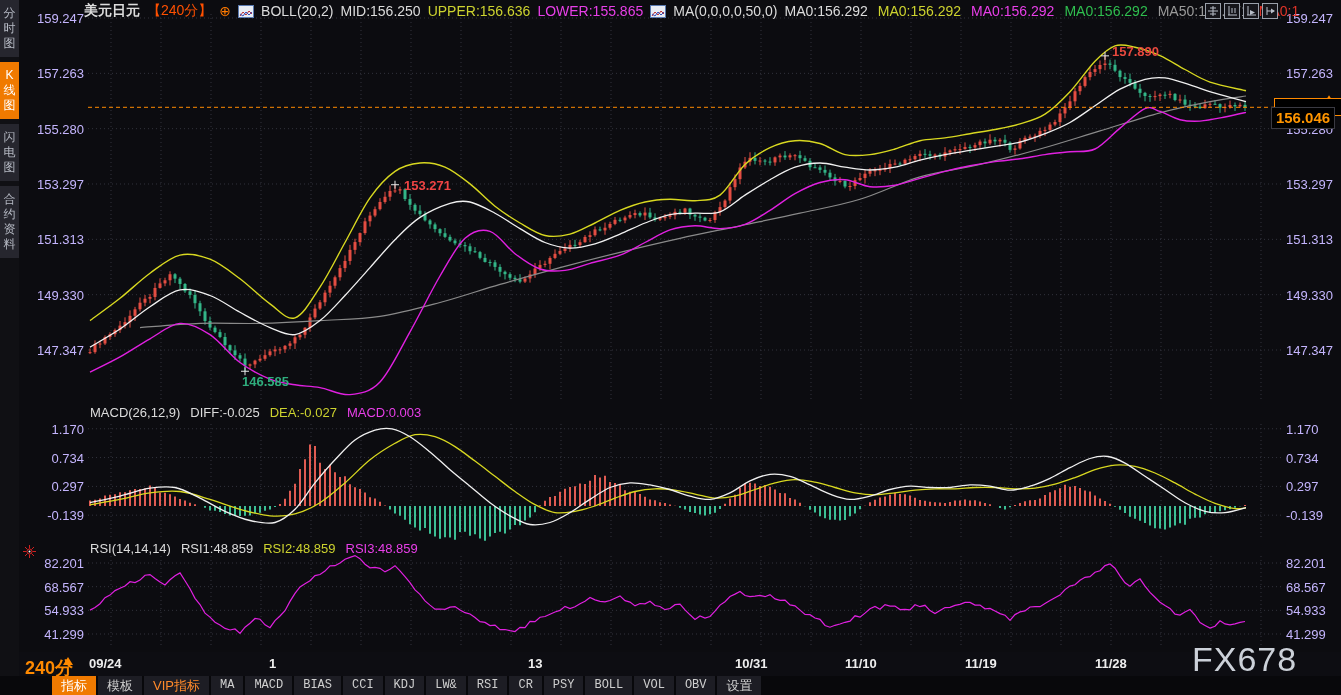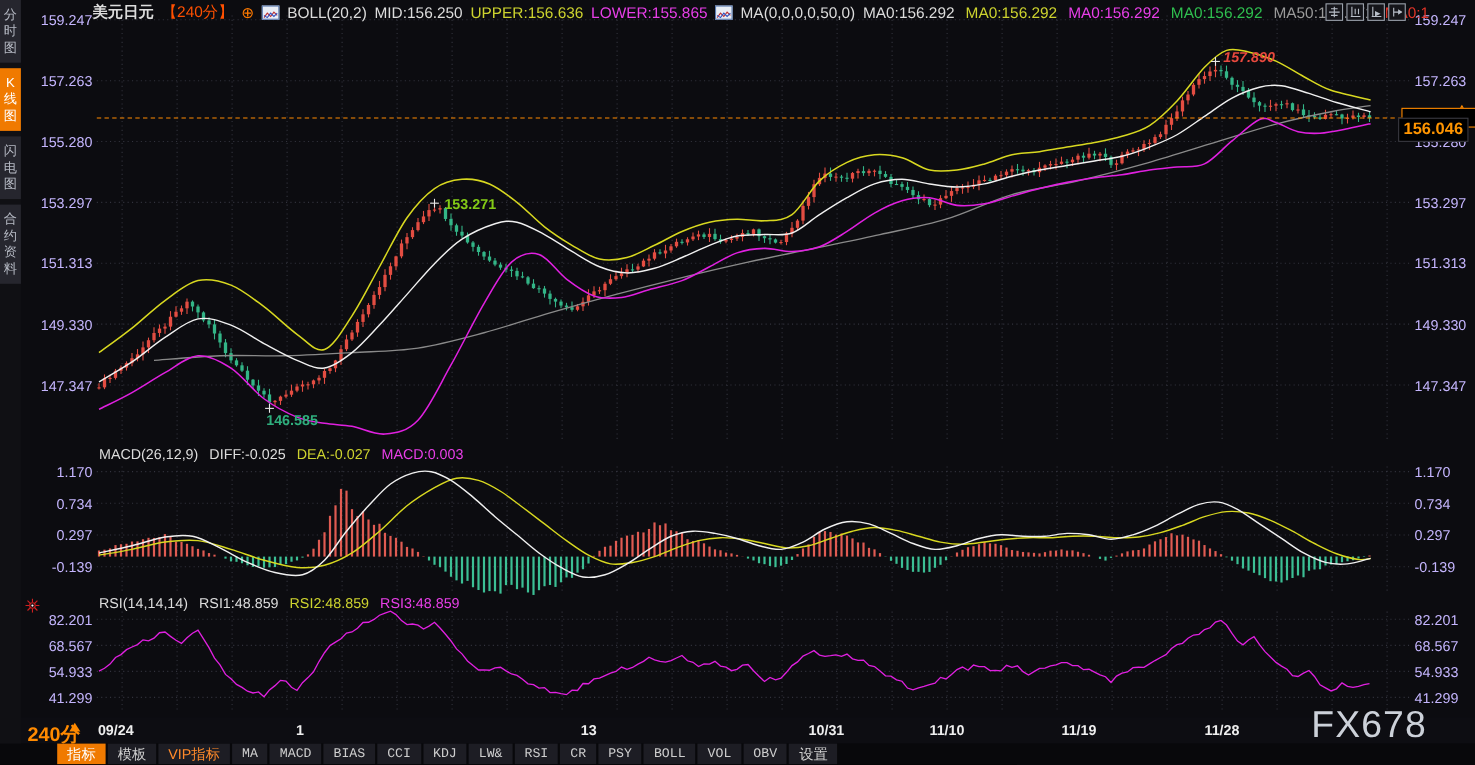--- a/index.html
+++ b/index.html
@@ -1003,22 +1003,22 @@
   </span>
   <div id="rsiHeader">
     <span class="w">RSI(14,14,14)</span>
     <span style="color:#dcdcdc;">RSI1:48.859</span>
     <span style="color:#cdd32f;">RSI2:48.859</span>
     <span style="color:#e83fe8;">RSI3:48.859</span>
   </div>
 
   <div id="annos">
       <div class="anno" style="left: 242px; top: 374px; color: rgb(47, 174, 125);">146.585</div>
-      <div class="anno" style="left: 404px; top: 178px; color: #84cc16;">153.271</div>
-      <div class="anno" style="left: 1112px; top: 44px; color: rgb(232, 73, 62); font-style: italic;">157.890</div>
+      <div class="anno" style="left: 404px; top: 178px; color: #ef4444;">153.271</div>
+      <div class="anno" style="left: 1112px; top: 44px; color: rgb(232, 73, 62);">157.890</div>
     </div>
 
   <div id="lpBorderBox"></div>
   <div id="lpTip">156.046</div>
 
   <div id="timeaxis">
     <span id="periodLbl">240分</span>
     <span id="periodArrow"></span>
   <span class="dlabel" style="left: 89px;">09/24</span>
       <span class="dlabel" style="left: 269px;">1</span>

